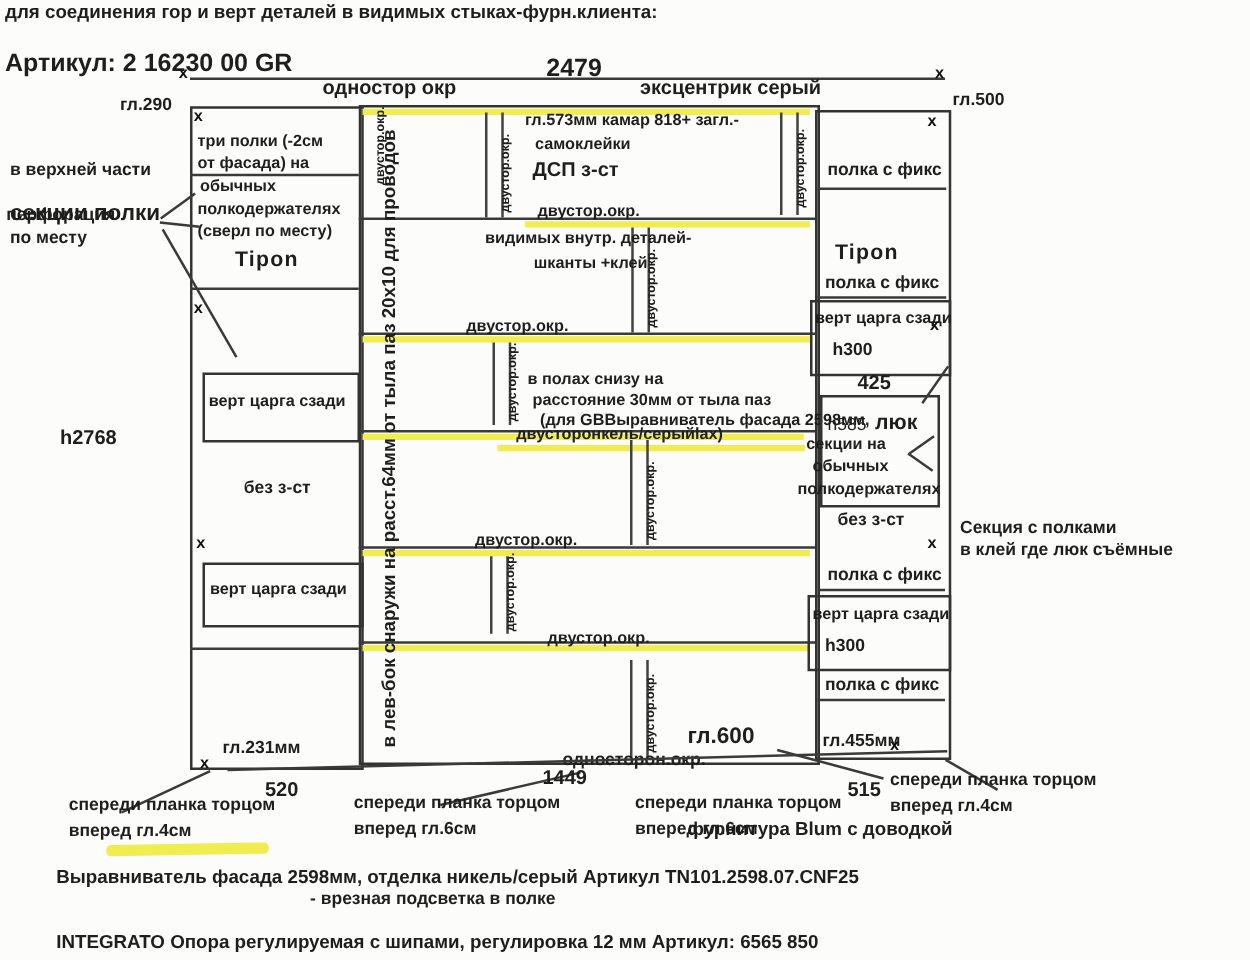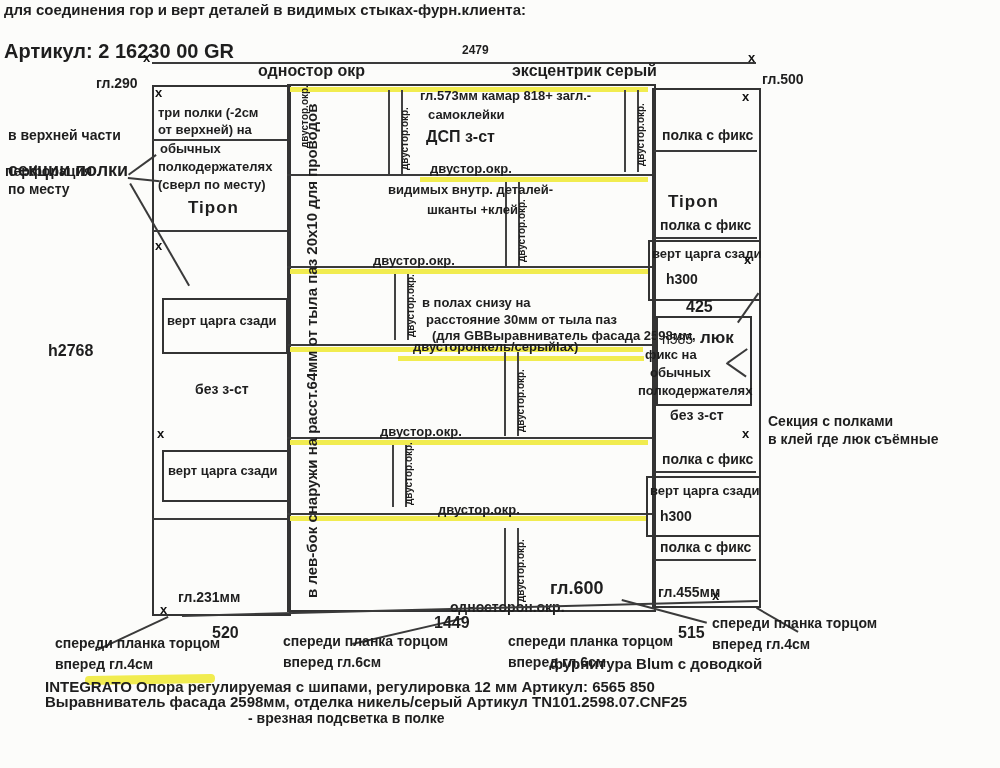--- a/index.html
+++ b/index.html
@@ -19,21 +19,21 @@
 <body>
 
 <div class="canvas">
 
   <div class="lbl" style="left:4px;top:2px;font-size:15px;">для соединения  гор и верт деталей  в видимых стыках-фурн.клиента:</div>
   <div class="lbl" style="left:4px;top:40px;font-size:20px;">Артикул: 2 16230 00 GR</div>
 
   <div class="ln" style="left:152px;top:62px;width:604px;height:2px;"></div>
   <div class="xm" style="left:143px;top:50px;">x</div>
   <div class="xm" style="left:748px;top:50px;">x</div>
-  <div class="lbl" style="left:437px;top:44px;font-size:12px;margin-left:25px;">2479</div>
+  <div class="lbl" style="left:437px;top:44px;font-size:20px;">2479</div>
   <div class="lbl" style="left:258px;top:62px;font-size:16px;text-align:right;">одностор окр</div>
   <div class="lbl" style="left:512px;top:62px;font-size:16px;">эксцентрик серый</div>
   <div class="lbl" style="left:96px;top:76px;font-size:14px;">гл.290</div>
   <div class="lbl" style="left:762px;top:72px;font-size:14px;">гл.500</div>
 
   <div class="bx" style="left:152px;top:85px;width:135px;height:527px;"></div>
   <div class="bx" style="left:287px;top:84px;width:365px;height:524px;"></div>
   <div class="bx" style="left:652px;top:88px;width:105px;height:516px;"></div>
 
   <div class="hl" style="left:290px;top:87px;width:358px;"></div>
@@ -83,21 +83,21 @@
   <div class="lbl" style="left:396px;top:203px;font-size:13px;margin-left:31px;">шканты +клей</div>
 
   <div class="lbl" style="left:422px;top:296px;font-size:13px;">в полах снизу  на</div>
   <div class="lbl" style="left:426px;top:313px;font-size:13px;">расстояние  30мм от тыла  паз</div>
   <div class="lbl" style="left:432px;top:329px;font-size:13px;">(для GBВыравниватель фасада 2598мм,</div>
   <div class="lbl" style="left:413px;top:340px;font-size:13px;">двусторонкель/серыйlax)</div>
 
   <div class="lbl" style="left:550px;top:578px;font-size:18px;">гл.600</div>
 
   <div class="lbl" style="left:158px;top:106px;font-size:13px;">три полки  (-2см</div>
-  <div class="lbl" style="left:158px;top:123px;font-size:13px;">от верхней) на</div>
+  <div class="lbl" style="left:158px;top:123px;font-size:13px;">от фасада) на</div>
   <div class="lbl" style="left:160px;top:142px;font-size:13px;">обычных</div>
   <div class="lbl" style="left:158px;top:160px;font-size:13px;">полкодержателях</div>
   <div class="lbl" style="left:158px;top:178px;font-size:13px;">(сверл по месту)</div>
   <div class="ln" style="left:152px;top:139px;width:135px;height:2px;"></div>
   <div class="ln" style="left:152px;top:230px;width:135px;height:2px;"></div>
 
   <div class="lbl" style="left:188px;top:198px;font-size:17px;letter-spacing:1px;">Tipon</div>
 
   <div class="bx" style="left:162px;top:298px;width:122px;height:52px;"></div>
   <div class="lbl" style="left:167px;top:314px;font-size:13px;">верт царга сзади</div>
@@ -132,21 +132,21 @@
 
   <div class="lbl" style="left:686px;top:298px;font-size:16px;">425</div>
 
   <div class="bx" style="left:656px;top:316px;width:92px;height:86px;"></div>
   <div class="lbl" style="left:662px;top:332px;font-size:14px;font-weight:400;">h585</div>
   <div class="lbl" style="left:700px;top:328px;font-size:17px;">люк</div>
   <div class="rln" style="left:737px;top:322px;width:36px;transform:rotate(-55deg);"></div>
   <div class="rln" style="left:727px;top:362px;width:24px;transform:rotate(-35deg);"></div>
   <div class="rln" style="left:727px;top:362px;width:24px;transform:rotate(35deg);"></div>
 
-  <div class="lbl" style="left:645px;top:348px;font-size:13px;">фикс  на</div>
+  <div class="lbl" style="left:645px;top:348px;font-size:13px;">секции  на</div>
   <div class="lbl" style="left:650px;top:366px;font-size:13px;">обычных</div>
   <div class="lbl" style="left:638px;top:384px;font-size:13px;">полкодержателях</div>
 
   <div class="lbl" style="left:670px;top:408px;font-size:14px;">без з-ст</div>
 
   <div class="lbl" style="left:662px;top:452px;font-size:14px;">полка с фикс</div>
   <div class="ln" style="left:656px;top:471px;width:100px;height:2px;"></div>
 
   <div class="bx" style="left:646px;top:476px;width:111px;height:57px;"></div>
   <div class="lbl" style="left:650px;top:484px;font-size:13px;">верт царга сзади</div>
@@ -187,15 +187,15 @@
   <div class="lbl" style="left:508px;top:655px;font-size:14px;">вперед гл.6см</div>
   <div class="lbl" style="left:712px;top:616px;font-size:14px;">спереди планка торцом</div>
   <div class="lbl" style="left:712px;top:637px;font-size:14px;">вперед гл.4см</div>
 
   <div class="lbl" style="left:550px;top:656px;font-size:15px;">фурнитура Blum с доводкой</div>
 
   <div class="hl" style="left:85px;top:675px;width:130px;height:9px;border-radius:4px;transform:rotate(-1deg);"></div>
   <div class="lbl" style="left:248px;top:671px;font-size:14px;margin-top:40px;">- врезная подсветка в полке</div>
 
   <div class="lbl" style="left:45px;top:694px;font-size:15px;">Выравниватель фасада 2598мм, отделка никель/серый  Артикул TN101.2598.07.CNF25</div>
-  <div class="lbl" style="left:45px;top:679px;font-size:15px;">INTEGRATO Опора регулируемая с шипами, регулировка 12 мм Артикул: 6565 850</div>
+  <div class="lbl" style="left:45px;top:746px;font-size:15px;">INTEGRATO Опора регулируемая с шипами, регулировка 12 мм Артикул: 6565 850</div>
 
 </div>
 
 </body></html>

